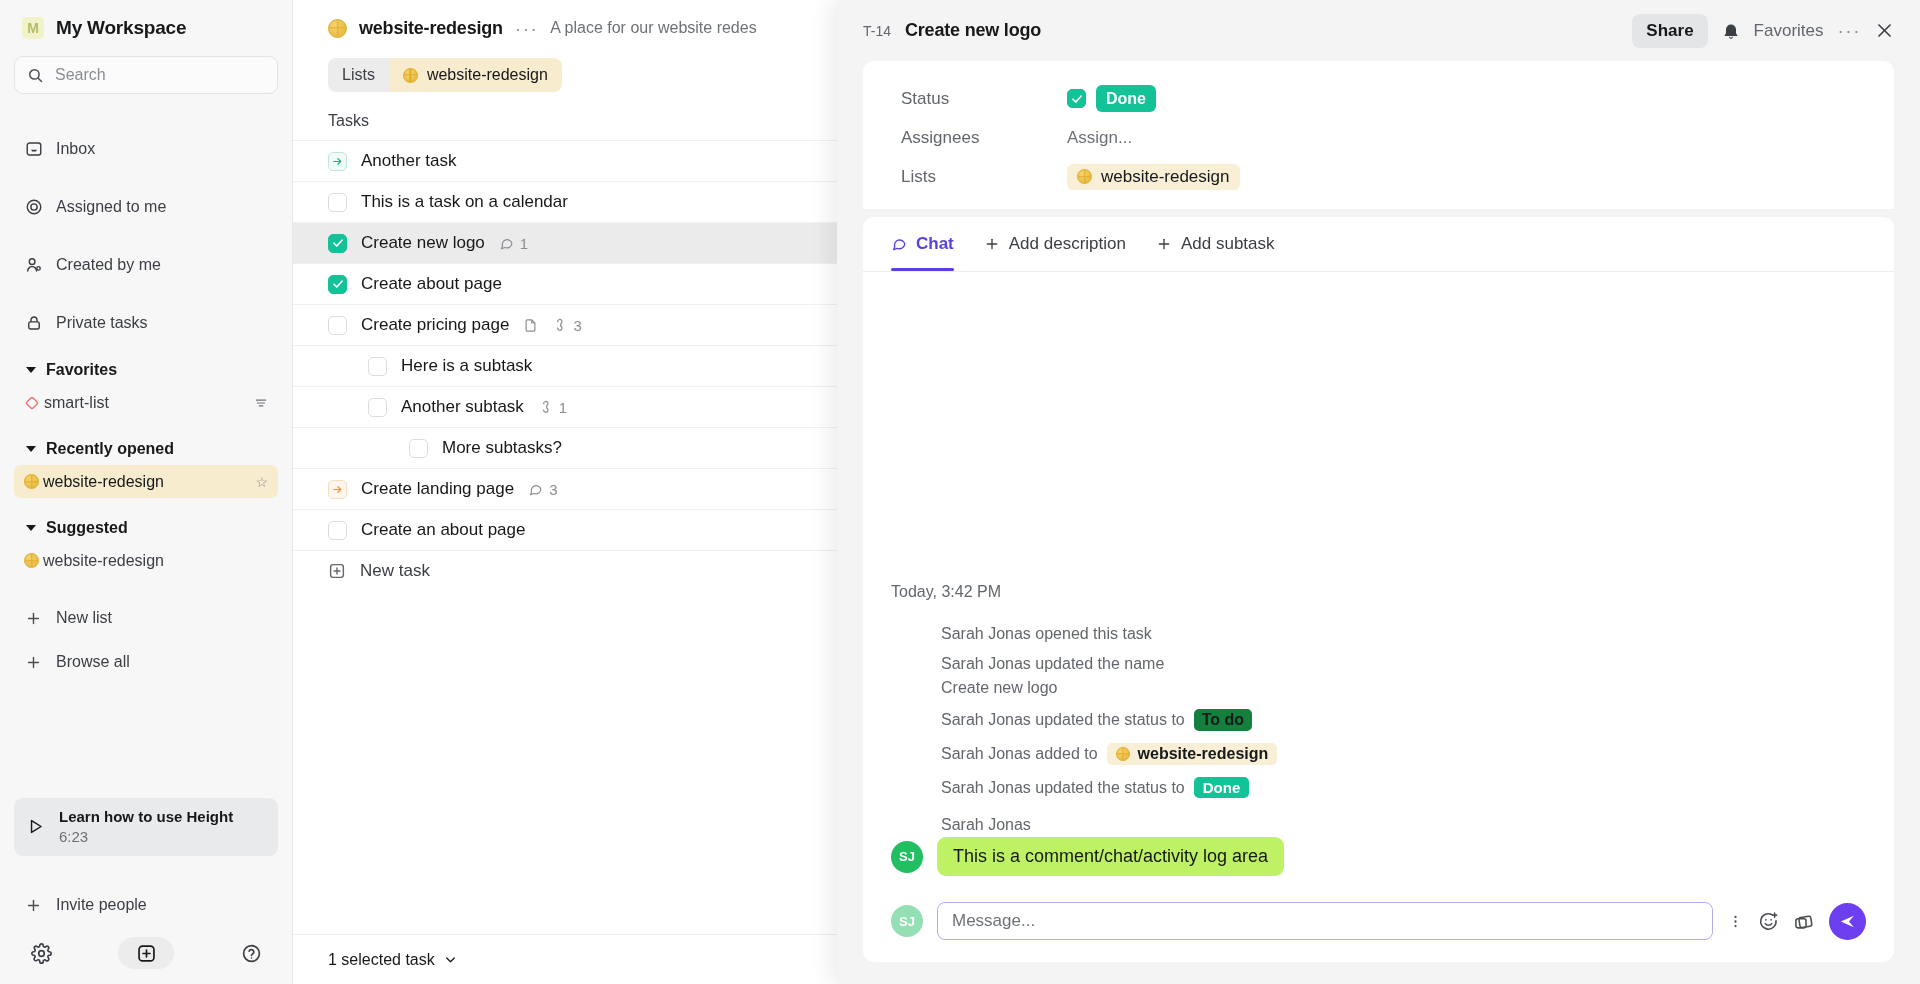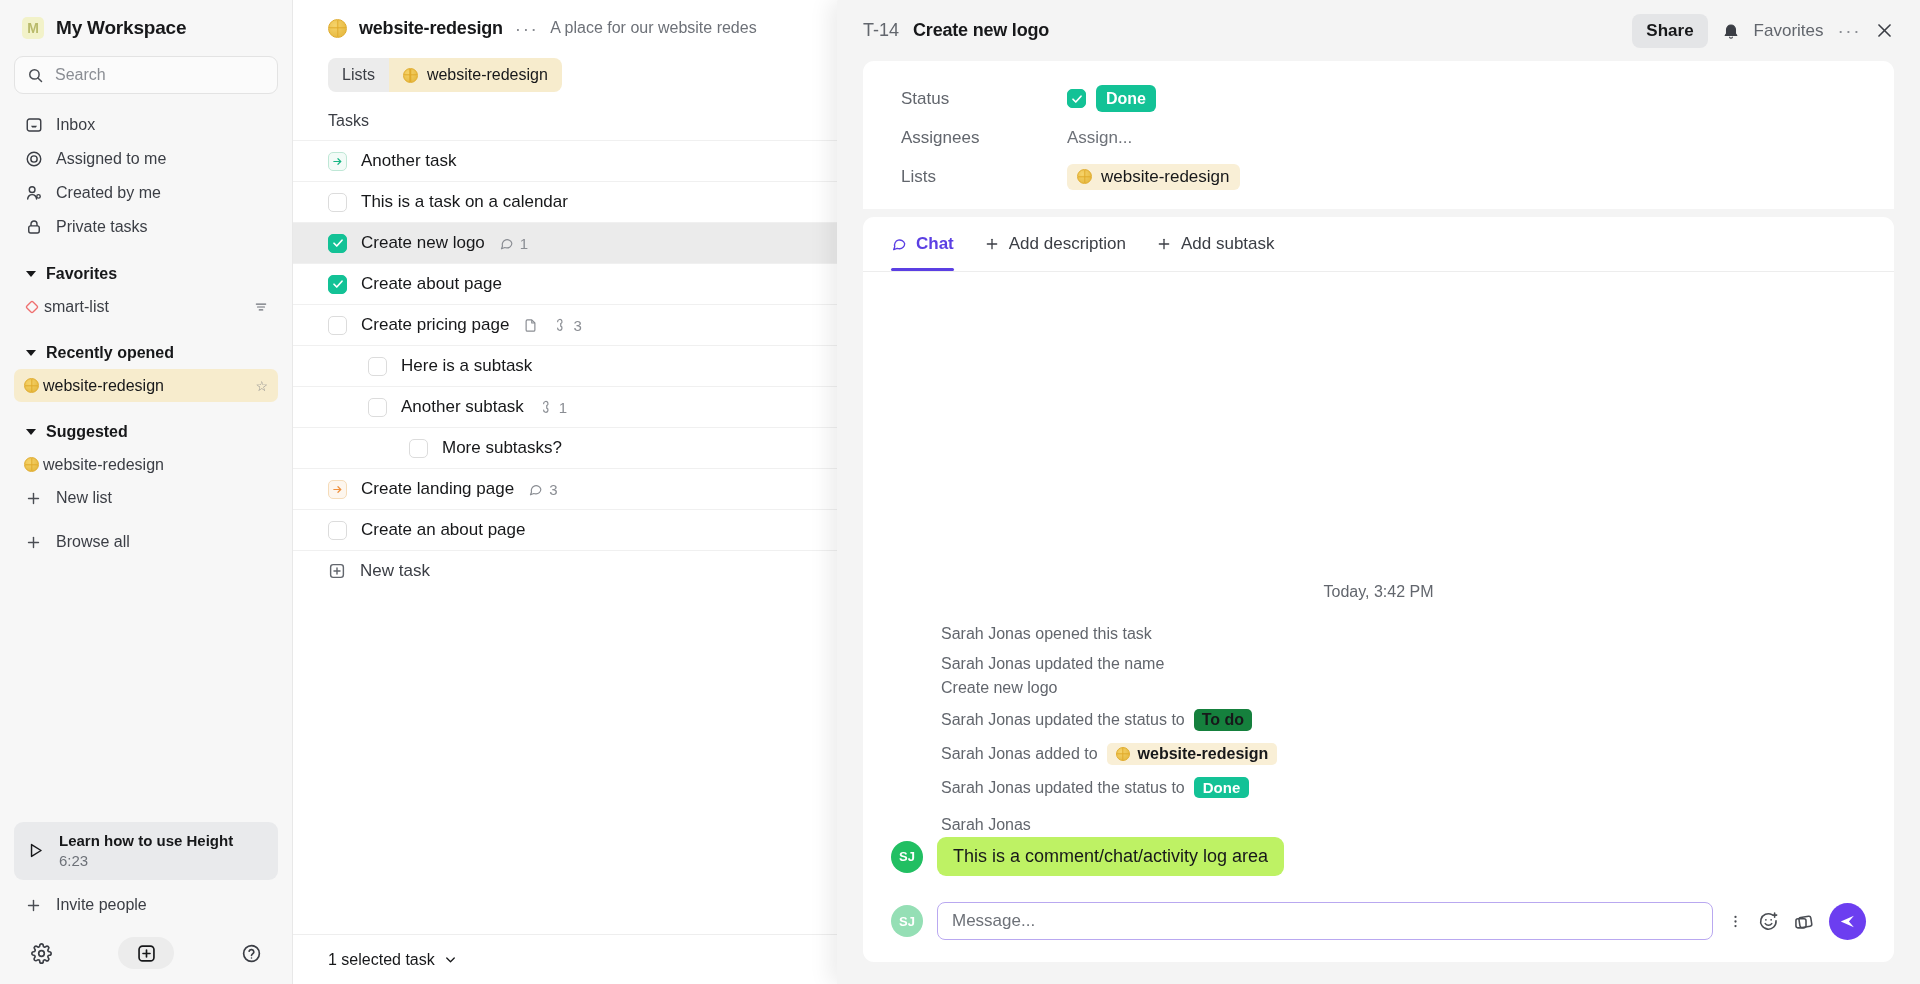--- a/index.html
+++ b/index.html
@@ -33,21 +33,21 @@
     display: flex; align-items: center; gap: 11px;
     height: 38px; border: 1px solid #e3e3e3; border-radius: 9px;
     background: #fbfbfb; padding: 0 12px; margin-bottom: 14px;
     cursor: text;
   }
   .search-box .ph { font-size: 16px; color: #8a8d93; }
 
   .nav-item {
     display: flex; align-items: center; gap: 13px;
     height: 34px; padding: 0 10px; border-radius: 7px;
-    font-size: 16px; color: #3b3e45; cursor: pointer;
+    font-size: 16px; color: #3b3e45; cursor: pointer; margin-top: 24px;
   }
   .nav-item .ico { width: 19px; height: 19px; display:flex; align-items:center; justify-content:center; flex:0 0 19px;}
 
   .section-head {
     display: flex; align-items: center; gap: 10px;
     height: 32px; padding: 0 10px; margin-top: 14px;
     font-size: 16px; font-weight: 700; color: #17181a; cursor: pointer;
   }
   .caret { width: 0; height: 0; border-left: 5.5px solid transparent; border-right: 5.5px solid transparent; border-top: 6.5px solid #17181a; margin-left:2px;}
 
@@ -119,21 +119,21 @@
   
   .detail {
     position:absolute; right:0; top:0;
     width:1083px; height:984px;
     background:#f4f4f4;
     box-shadow: -7px 0 22px rgba(0,0,0,0.08);
     display:flex; flex-direction:column;
     border-top-left-radius: 2px;
   }
   .d-header { display:flex; align-items:center; height:61px; padding: 0 26px; gap:14px; flex:0 0 61px;}
-  .d-id { font-size:18px; color:#62666d; }
+  .d-id { font-size:14px; color:#62666d; }
   .d-title { font-size:18px; font-weight:700; color:#17181a; letter-spacing:-0.2px;}
   .d-head-right { margin-left:auto; display:flex; align-items:center; gap:14px;}
   .share-btn { background:#e4e5e7; border-radius:8px; padding:7px 14px; font-size:17px; font-weight:700; color:#17181a; cursor:pointer;}
   .subscribed { font-size:17px; color:#62666d; cursor:pointer;}
   .ico-btn { color:#3b3e45; cursor:pointer; display:flex; align-items:center; justify-content:center;}
 
   .props-card {
     background:#ffffff; margin: 0 26px; border-radius: 11px 11px 0 0;
     padding: 18px 0 0 0; height: 148px; overflow:hidden; flex: 0 0 148px;
   }
@@ -147,21 +147,21 @@
   .chat-card {
     background:#fff; margin: 8px 26px 22px 26px; border-radius: 11px;
     flex: 1 1 auto; display:flex; flex-direction:column; overflow:hidden; position:relative;
   }
   .tabs { display:flex; align-items:center; gap:30px; padding: 0 28px; height:55px; border-bottom:1px solid #ededed; flex:0 0 55px;}
   .tab { display:flex; align-items:center; gap:9px; font-size:17px; color:#3b3e45; height:100%; cursor:pointer; position:relative;}
   .tab.active { color:#5b3fe3; font-weight:700;}
   .tab.active::after { content:""; position:absolute; left:0; right:0; bottom:0; height:2.6px; background:#5b3fe3; border-radius:2px;}
 
   .chat-body { flex:1 1 auto; display:flex; flex-direction:column; justify-content:flex-end; padding: 0 28px 4px 28px; overflow:hidden;}
-  .day-sep { text-align:center; font-size:16px; color:#62666d; padding: 10px 0 18px 0;}
+  .day-sep { font-size:16px; color:#62666d; padding: 10px 0 18px 0;}
   .act { font-size:16px; color:#62666d; padding: 6px 0 6px 50px; display:flex; align-items:center; gap:9px; flex-wrap:wrap;}
   .act.tight { padding-top:0; }
   .pill-todo { background:#15803d; border-radius:5px; padding:2px 8px; color:#17181a; font-weight:700; font-size:16px;}
   .pill-done { background:#13c296; border-radius:5px; padding:2px 9px; color:#fff; font-weight:700; font-size:15px;}
   .pill-list { background:#f9efd6; border-radius:5px; padding:2px 9px; color:#17181a; font-weight:700; font-size:16px; display:flex; align-items:center; gap:8px;}
   .msg-name { font-size:16px; color:#62666d; padding: 12px 0 3px 50px;}
   .msg-line { display:flex; align-items:center; gap:14px; padding: 0 0 12px 0;}
   .av-green { width:32px;height:32px;border-radius:50%;background:#21bf62;color:#fff;font-size:13px;font-weight:700;display:flex;align-items:center;justify-content:center;flex:0 0 32px;}
   .av-green.faded { background:#95dfb5;}
   .bubble { background:#bef264; border-radius:9px; padding: 9px 16px; font-size:18px; color:#17181a;}

